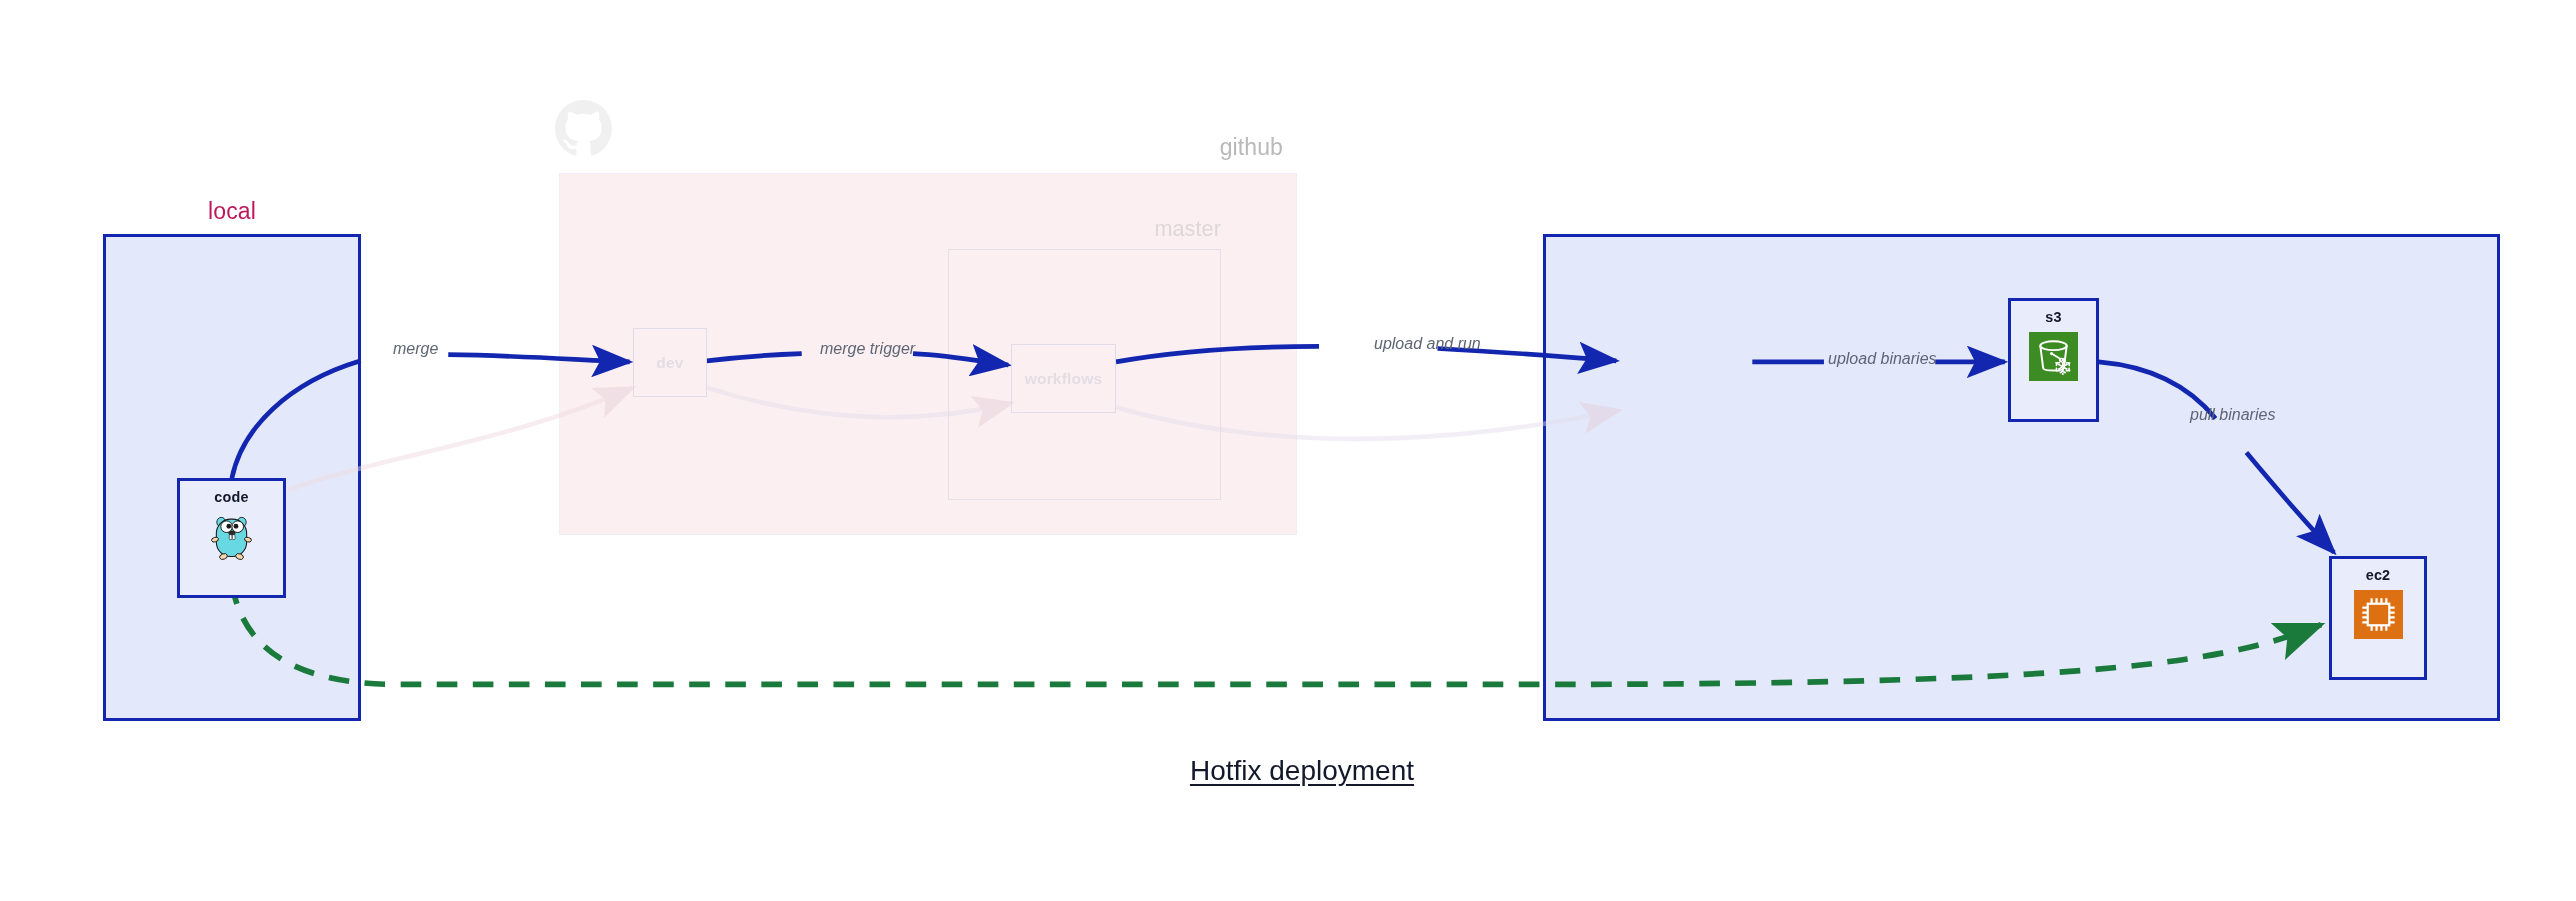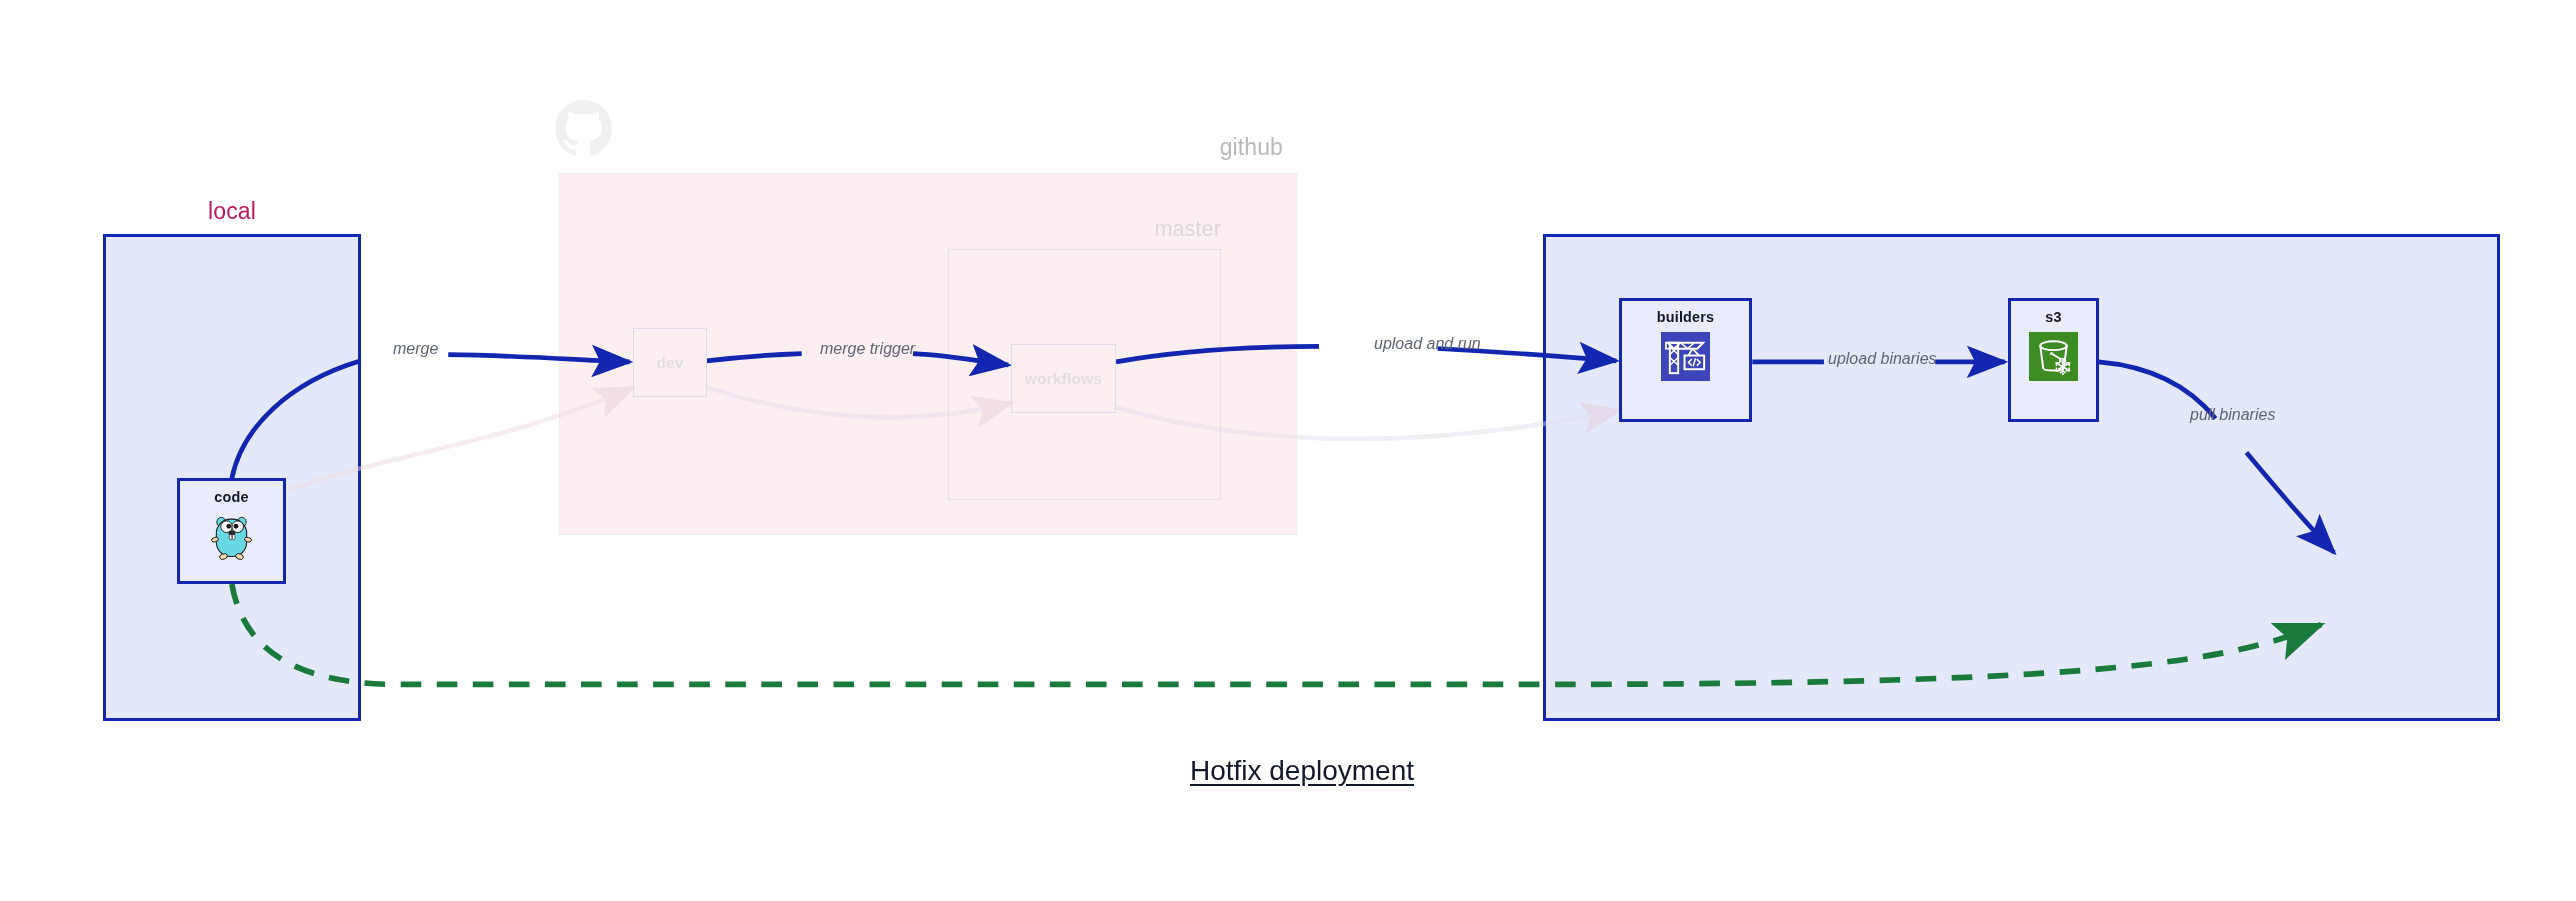--- a/index.html
+++ b/index.html
@@ -100,21 +100,21 @@
     margin-top: 8.2px;
     letter-spacing: 0.2px;
     white-space: nowrap;
   }
   .node .node-icon {
     margin-top: 6.7px;
     width: 49px; height: 49px;
     display: block;
   }
 
-  .node-code     { left: 177px;  top: 478px;  width: 109px; height: 106px; }
+  .node-code     { left: 177px;  top: 478px;  width: 109px; height: 120px; }
   .node-builders { left: 1619px; top: 298px;  width: 133px; height: 124px; }
   .node-s3       { left: 2008px; top: 298px;  width: 91px; height: 124px; }
   .node-ec2      { left: 2329px; top: 556px; width: 98px; height: 124px; }
 
   
   .node-faded {
     position: absolute;
     box-sizing: border-box;
     background: transparent;
     border: 1.5px solid #ddd8e8;
@@ -251,39 +251,20 @@
   </div>
 
   <div class="node-faded node-dev">
     <span>dev</span>
   </div>
 
   <div class="node-faded node-workflows">
     <span>workflows</span>
   </div>
 
-  <div class="node node-builders">
-    <div class="node-label">builders</div>
-    <svg class="node-icon" viewBox="0 0 100 100">
-      <rect x="0" y="0" width="100" height="100" fill="#3c45ba"></rect>
-
-      <rect x="18" y="22" width="17" height="62" fill="none" stroke="#ffffff" stroke-width="4"></rect>
-      <path d="M18 30 L35 46 M35 30 L18 46 M18 52 L35 68 M35 52 L18 68" stroke="#ffffff" stroke-width="3" fill="none"></path>
-
-      <rect x="10" y="22" width="8" height="12" fill="none" stroke="#ffffff" stroke-width="3.5"></rect>
-
-      <path d="M14 22 L86 22 L74 34 L26 34 Z" fill="none" stroke="#ffffff" stroke-width="4"></path>
-      <path d="M26 34 L40 22 L54 34 L68 22" stroke="#ffffff" stroke-width="3" fill="none"></path>
-
-      <path d="M64 34 L56 48 M64 34 L78 48" stroke="#ffffff" stroke-width="3.5" fill="none"></path>
-
-      <rect x="48" y="48" width="40" height="28" fill="none" stroke="#ffffff" stroke-width="4"></rect>
-      <path d="M62 56 L56 62 L62 68 M74 56 L80 62 L74 68 M70 55 L66 69" stroke="#ffffff" stroke-width="3.2" fill="none" stroke-linecap="round" stroke-linejoin="round"></path>
-    </svg>
-  </div>
 
   <div class="node node-s3">
     <div class="node-label">s3</div>
     <svg class="node-icon" viewBox="0 0 100 100">
       <rect x="0" y="0" width="100" height="100" fill="#3d8b23"></rect>
 
       <ellipse cx="50" cy="28" rx="27" ry="9" fill="none" stroke="#ffffff" stroke-width="4"></ellipse>
       <path d="M23 28 L29 74 C31 80 69 80 71 74 L77 28" fill="none" stroke="#ffffff" stroke-width="4"></path>
 
       <path d="M46 44 L66 56" stroke="#ffffff" stroke-width="3.5" fill="none"></path>
@@ -292,17 +273,30 @@
 
       <g stroke="#ffffff" stroke-width="3.4" stroke-linecap="round">
         <path d="M69 56 L69 86 M55 63 L83 79 M83 63 L55 79"></path>
         <path d="M64 59 L69 62 L74 59 M64 83 L69 80 L74 83"></path>
         <path d="M56 68 L57 63 L62 63 M82 74 L81 79 L76 79"></path>
         <path d="M76 63 L81 63 L82 68 M62 79 L57 79 L56 74"></path>
       </g>
     </svg>
   </div>
 
+  <div class="node node-ec2">
+    <div class="node-label">ec2</div>
+    <svg class="node-icon" viewBox="0 0 100 100">
+      <rect x="0" y="0" width="100" height="100" fill="#dd7012"></rect>
+      <rect x="28" y="28" width="44" height="44" fill="none" stroke="#ffffff" stroke-width="4.5"></rect>
+      <g stroke="#ffffff" stroke-width="4.5" stroke-linecap="butt">
+        <path d="M36 28 L36 17 M46 28 L46 17 M56 28 L56 17 M66 28 L66 17"></path>
+        <path d="M36 72 L36 83 M46 72 L46 83 M56 72 L56 83 M66 72 L66 83"></path>
+        <path d="M28 36 L17 36 M28 46 L17 46 M28 56 L17 56 M28 66 L17 66"></path>
+        <path d="M72 36 L83 36 M72 46 L83 46 M72 56 L83 56 M72 66 L83 66"></path>
+      </g>
+    </svg>
+  </div>
 
   <div class="diagram-title">Hotfix deployment</div>
 
 </div>
 
 
 </body></html>

